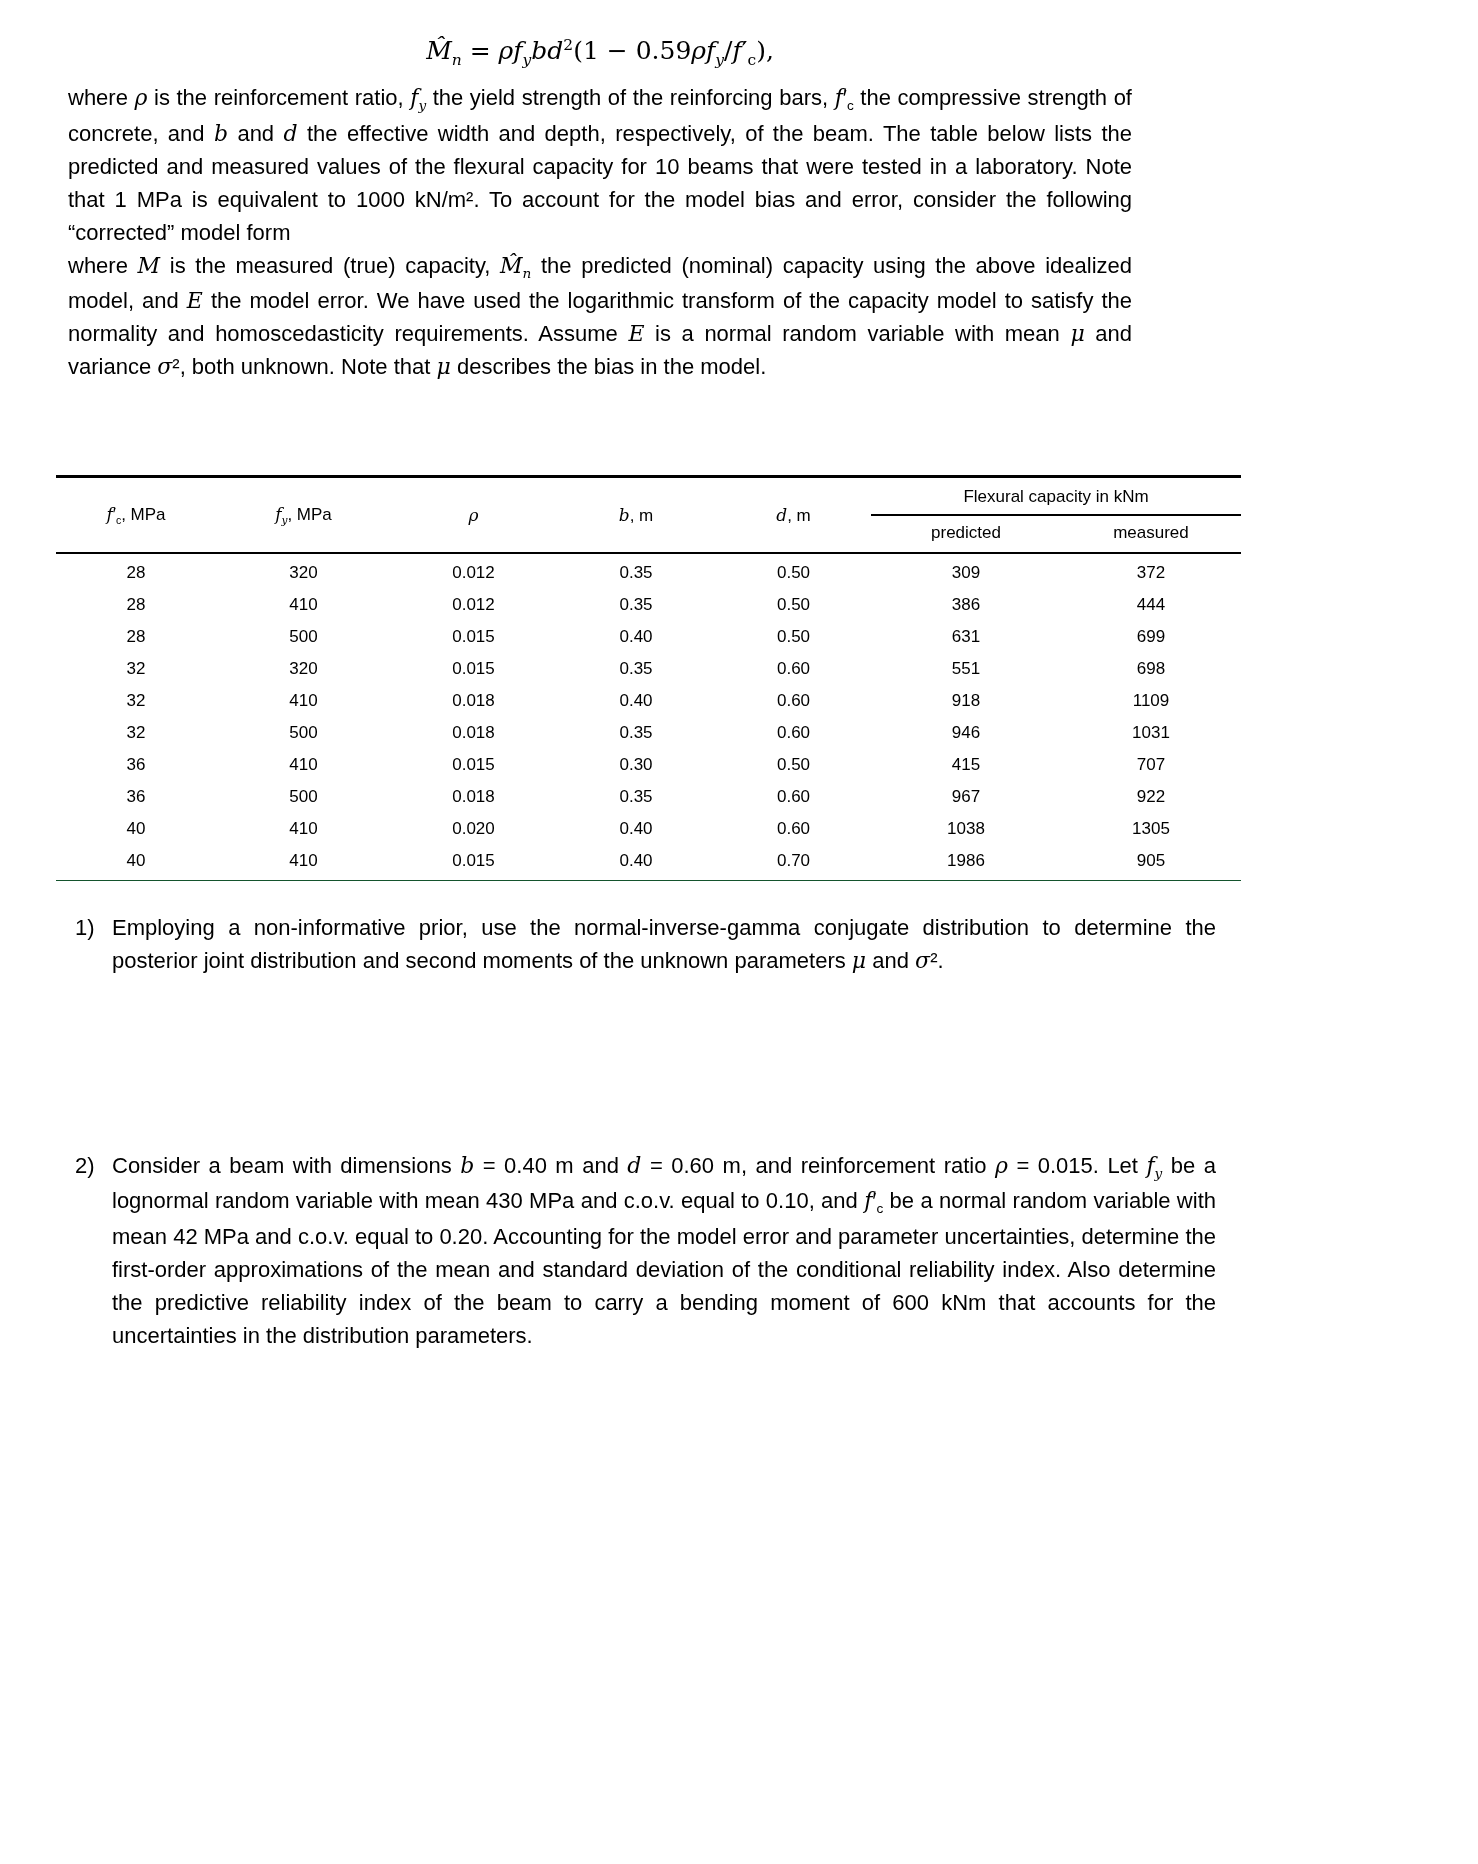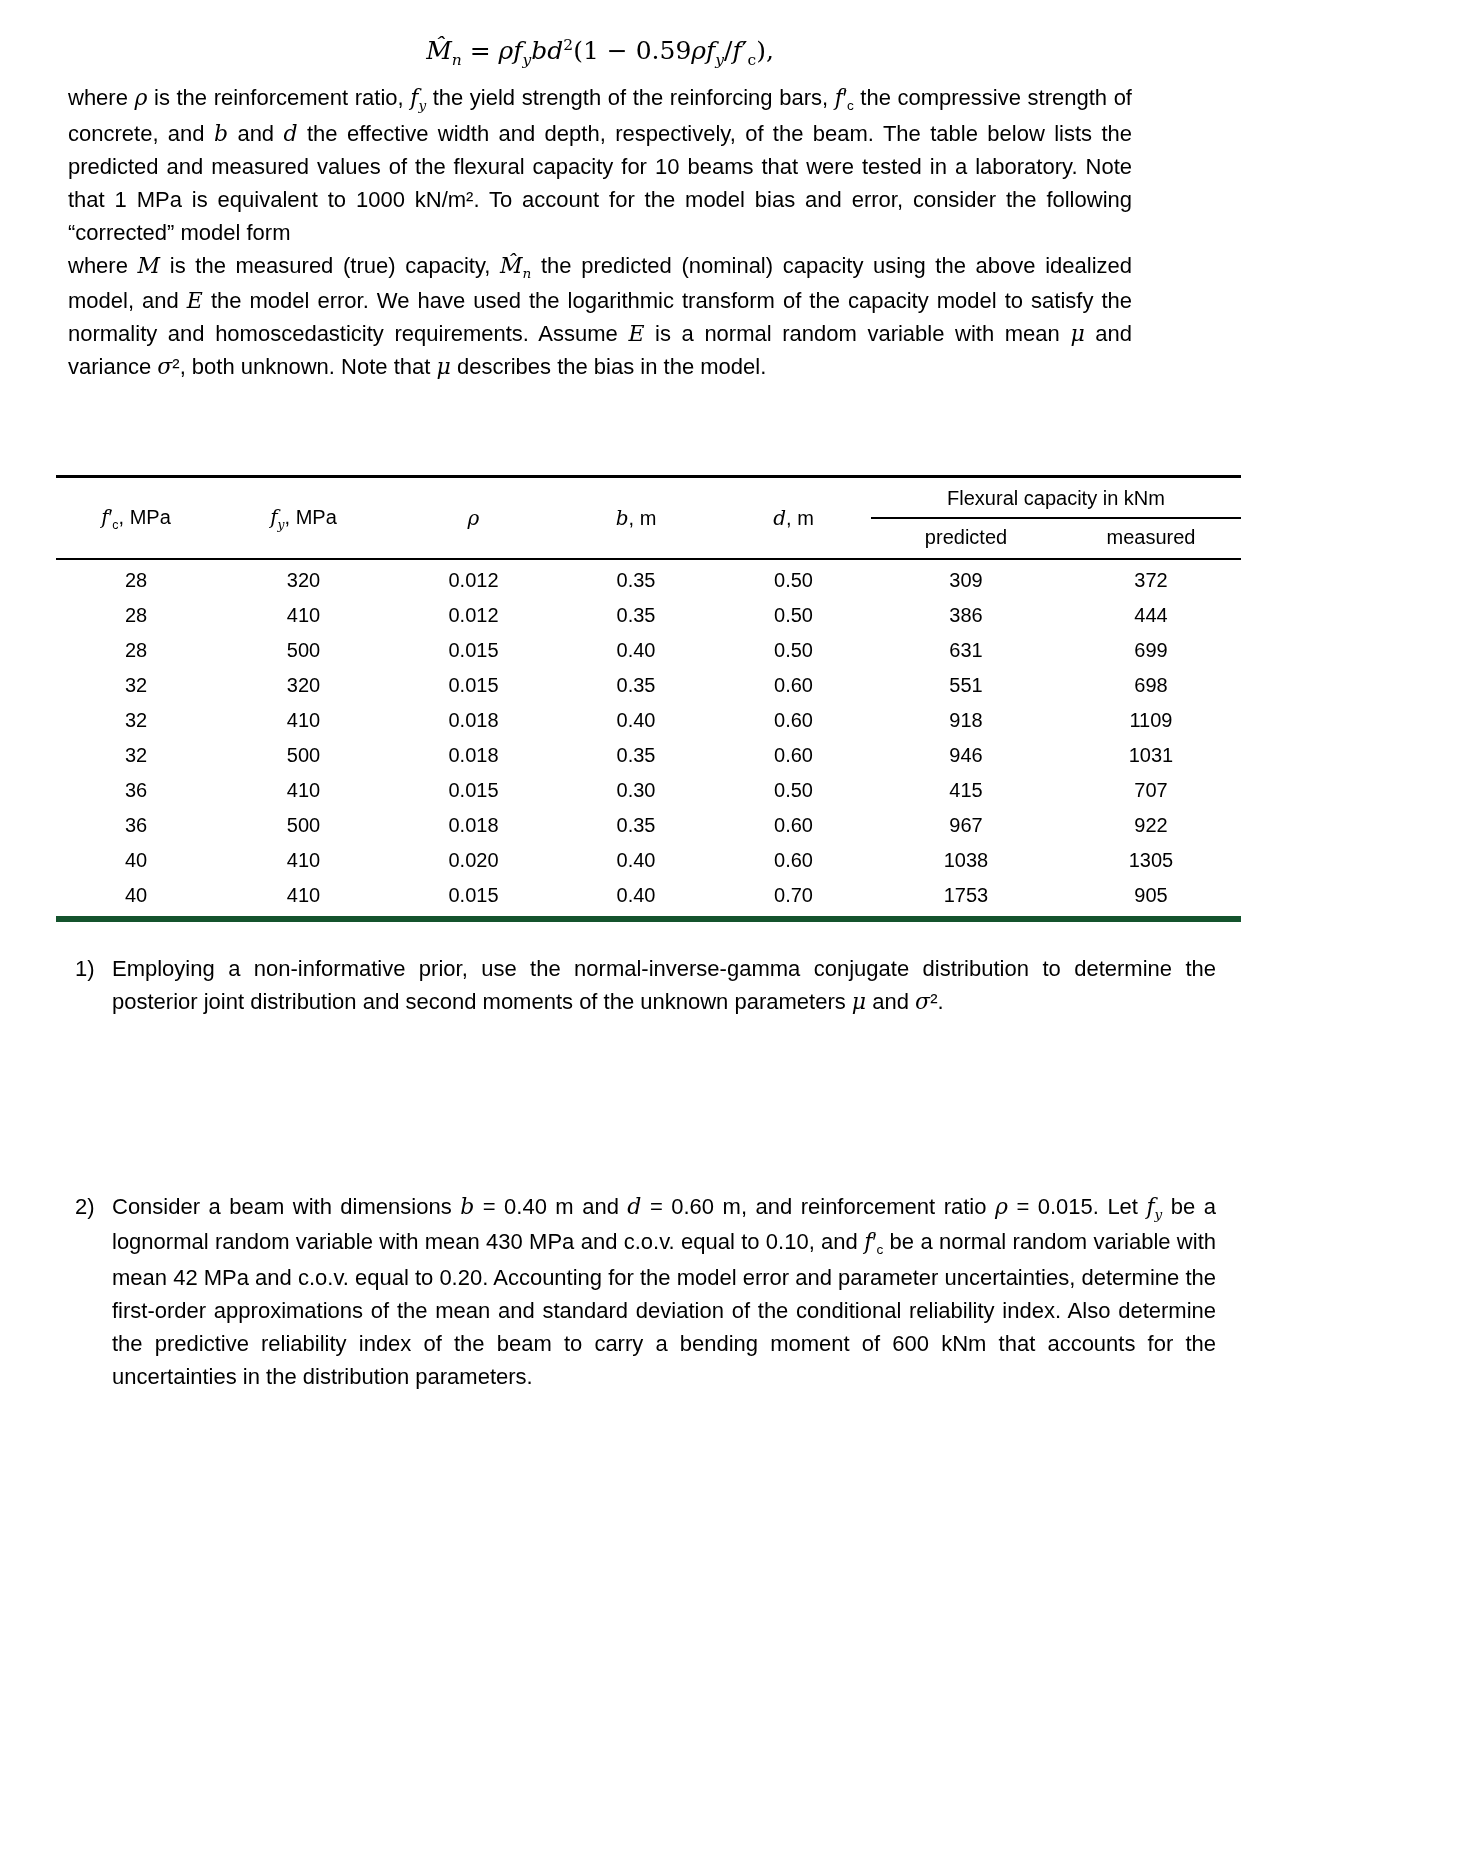--- a/index.html
+++ b/index.html
@@ -33,22 +33,22 @@
   }
   sub { font-size: 0.62em; }
   sup { font-size: 0.62em; }
 
   
   .tablewrap { margin-top: 92px; margin-left: -12px; }
   table {
     width: 1185px;
     border-collapse: collapse;
     border-top: 3px solid #000;
-    border-bottom: 6px solid #14532d;
-    font-size: 20px;
+    border-bottom: 1px solid #14532d;
+    font-size: 17px;
   }
   th, td {
     font-weight: normal;
     text-align: center;
     vertical-align: middle;
     padding: 6px 4px;
   }
   thead th { border-bottom: 2.5px solid #000; }
   thead th.spanner {
     border-bottom: 2px solid #000;
@@ -195,21 +195,21 @@
             <td>0.60</td>
             <td>1038</td>
             <td>1305</td>
           </tr>
           <tr>
             <td>40</td>
             <td>410</td>
             <td>0.015</td>
             <td>0.40</td>
             <td>0.70</td>
-            <td>1753</td>
+            <td>1986</td>
             <td>905</td>
           </tr>
         </tbody>
     </table>
   </div>
 
   <div class="questions">
     <div class="question q1">
       <span class="qnum">1)</span>
       <div class="qtext">Employing a non-informative prior, use the normal-inverse-gamma conjugate distribution to determine the posterior joint distribution and second moments of the unknown parameters <i>μ</i> and <i>σ</i>².</div>

